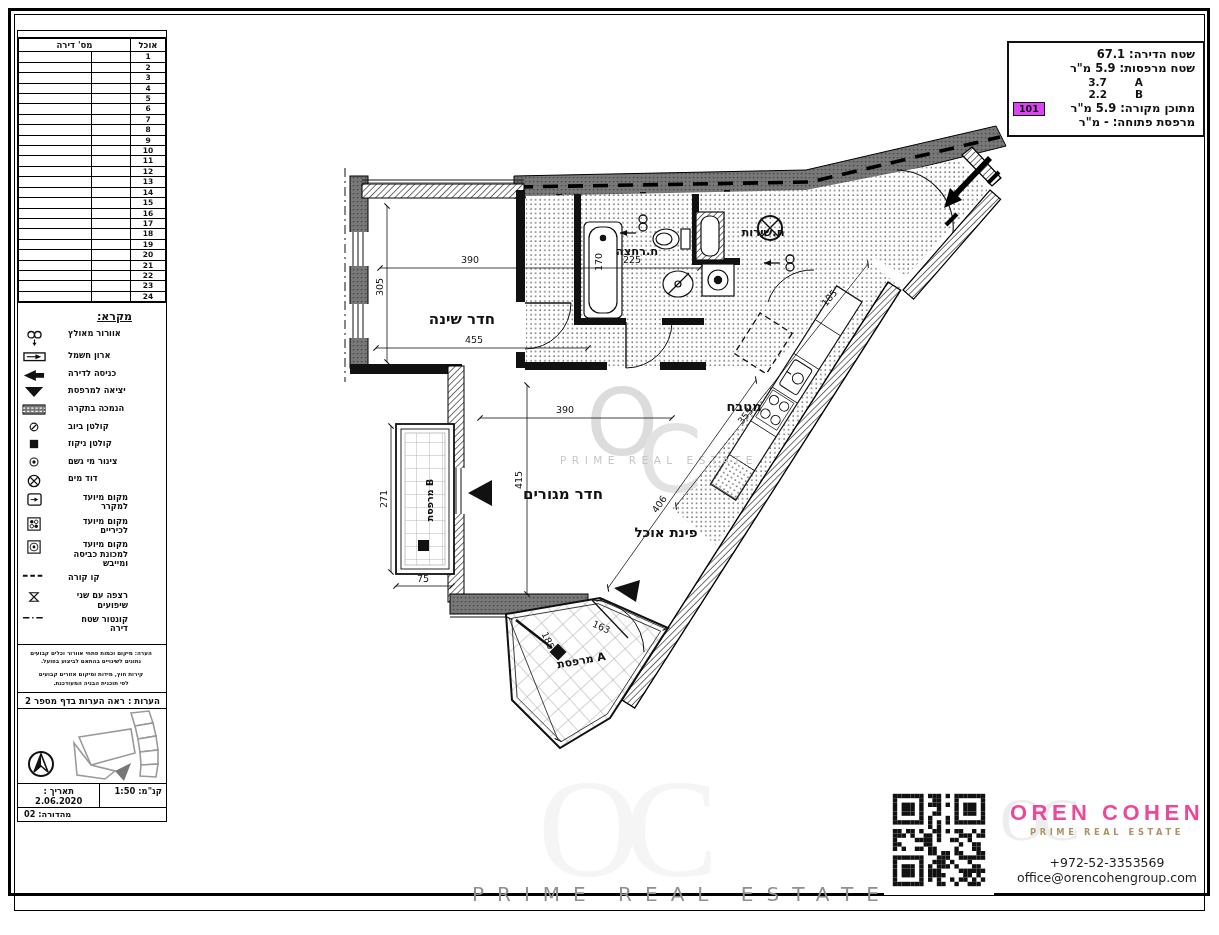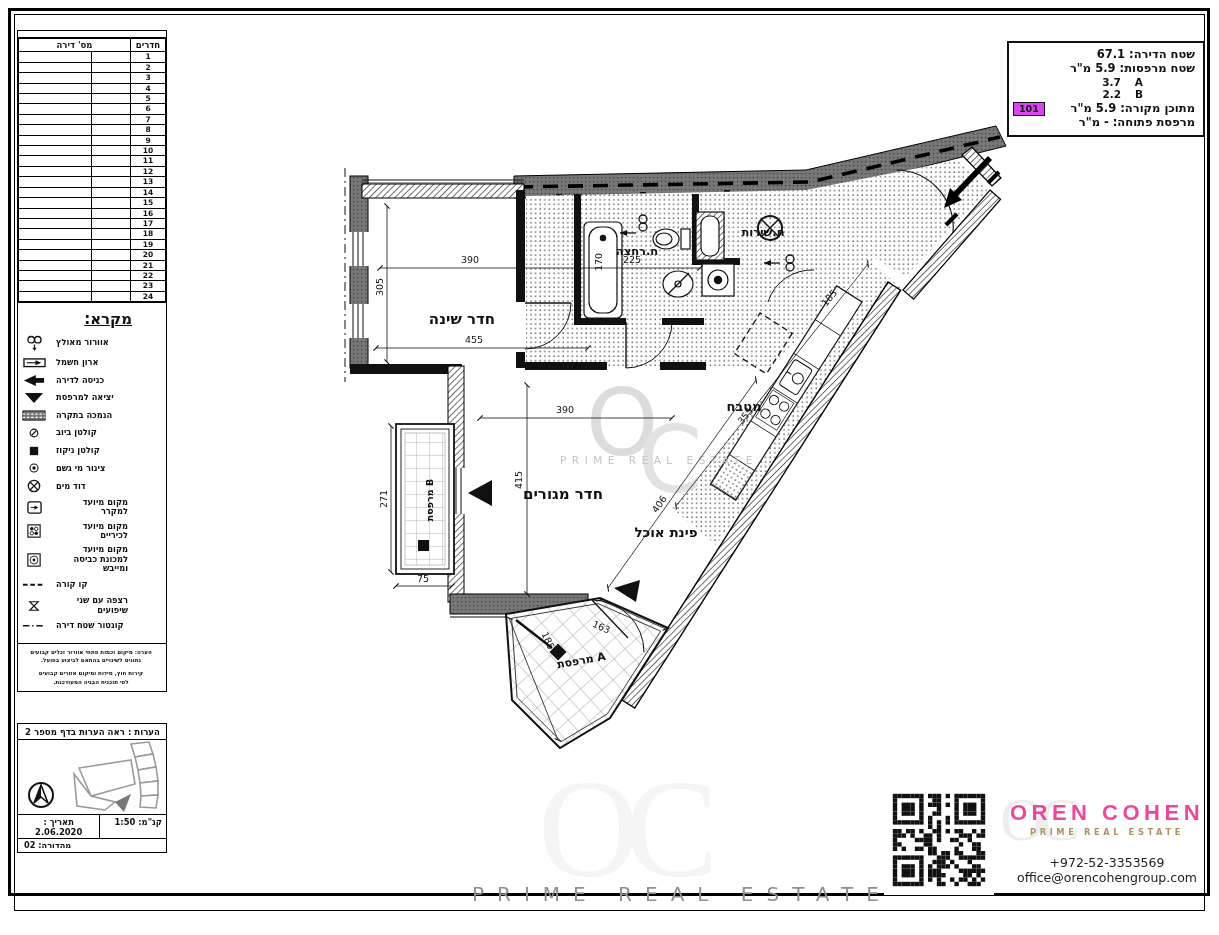--- a/index.html
+++ b/index.html
@@ -15,39 +15,39 @@
   .sidebar{left:17px;top:30px;width:150px;z-index:5;direction:rtl;}
   .sb-box{border:1.6px solid #000;background:#fff;margin-bottom:-1.6px;box-sizing:border-box;}
   .sb-strip{height:9px;}
   .sb-type{padding:3px 14px 4px 4px;font-weight:bold;font-size:11px;line-height:1.5;}
   table.floors{width:100%;border-collapse:collapse;direction:rtl;}
   table.floors th,table.floors td{border:1px solid #000;font-size:7.5px;font-weight:bold;
       text-align:center;padding:0;height:9.4px;line-height:9.4px;}
   table.floors th{height:12px;font-size:8.5px;}
   .col-fl{width:34px;} .col-no{width:38px;}
   .legend{padding:5px 8px 6px 4px;}
-  .lg-title{font-weight:bold;font-size:15px;text-decoration:underline;margin:2px 26px 6px 0;}
-  .lg-row{display:flex;flex-direction:row-reverse;justify-content:flex-start;align-items:center;
-      gap:10px;margin:0 30px 4.6px 0;min-height:13px;}
+  .lg-title{font-weight:bold;font-size:11px;text-decoration:underline;margin:2px 26px 6px 0;}
+  .lg-row{display:flex;flex-direction:row-reverse;justify-content:flex-start;align-items:flex-start;
+      gap:22px;margin:0 30px 4.6px 0;min-height:13px;}
   .lg-icon{width:24px;display:flex;justify-content:center;flex:0 0 24px;}
   .lg-label{font-size:8.3px;font-weight:bold;text-align:right;line-height:1.15;}
   .notes-small{padding:4px 8px 5px 6px;font-size:5.6px;font-weight:bold;line-height:1.55;text-align:center;}
   .notes-small .gap{height:4px;}
-  .sb-ref{font-size:8.6px;font-weight:bold;padding:3px 6px;text-align:right;margin-top:32px;}
+  .sb-ref{font-size:8.6px;font-weight:bold;padding:3px 6px;text-align:right;}
   .keyplan{height:76px;position:relative;}
   .sb-scale{display:flex;direction:rtl;font-size:8.4px;font-weight:bold;}
   .sb-scale>div{padding:2px 4px;}
   .sb-scale .cell-r{width:44%;border-left:1.4px solid #000;}
   .sb-scale .cell-l{width:56%;text-align:center;}
   .sb-rev{font-size:8.2px;font-weight:bold;text-align:left;padding:1px 6px 2px;}
   
   .areabox{left:1007px;top:41px;width:198px;z-index:5;border:2px solid #111;background:#fff;
       direction:rtl;padding:4px 8px 5px 4px;box-sizing:border-box;}
   .areabox .ln{font-weight:bold;font-size:11.5px;line-height:1.25;text-align:right;}
-  .areabox .ab-row{display:flex;direction:ltr;justify-content:flex-end;gap:14px;
+  .areabox .ab-row{display:flex;direction:ltr;justify-content:flex-end;gap:28px;
       padding-right:52px;font-weight:bold;font-size:10.5px;line-height:1.2;}
   .areabox .ln5wrap{position:relative;}
   .unitbox{position:absolute;left:0px;top:1px;border:1.6px solid #111;font-size:9.5px;
       font-weight:bold;padding:0 5px;line-height:12px;direction:ltr;background:#d946ef;}
   
   .brand{left:884px;top:790px;width:326px;height:104px;z-index:5;display:flex;align-items:center;gap:10px;}
   .brand-text{position:relative;text-align:center;flex:1;}
   .oc-ghost{position:absolute;left:-4px;top:-16px;font-family:"Liberation Serif",serif;
       font-size:62px;color:#ededed;letter-spacing:-6px;z-index:0;}
   .brand-name{position:relative;font-family:Liberation Sans, sans-serif;font-size:22px;font-weight:bold;
@@ -315,21 +315,21 @@
     <text transform="translate(433,500) rotate(-90)" font-size="9.5">מרפסת B</text>
   </g>
 </svg>
 
 <div class="sidebar abs">
   <div class="sb-box sb-strip"></div>
   <div class="sb-box">
     <table class="floors">
       <thead>
         <tr>
-          <th class="col-fl">חדרים</th>
+          <th class="col-fl">אוכל</th>
           <th colspan="2">מס' דירה</th>
         </tr>
       </thead>
       <tbody>
           <tr>
             <td class="col-fl">1</td>
     <td class="col-no"></td>
     <td></td>
           </tr>
           <tr>

